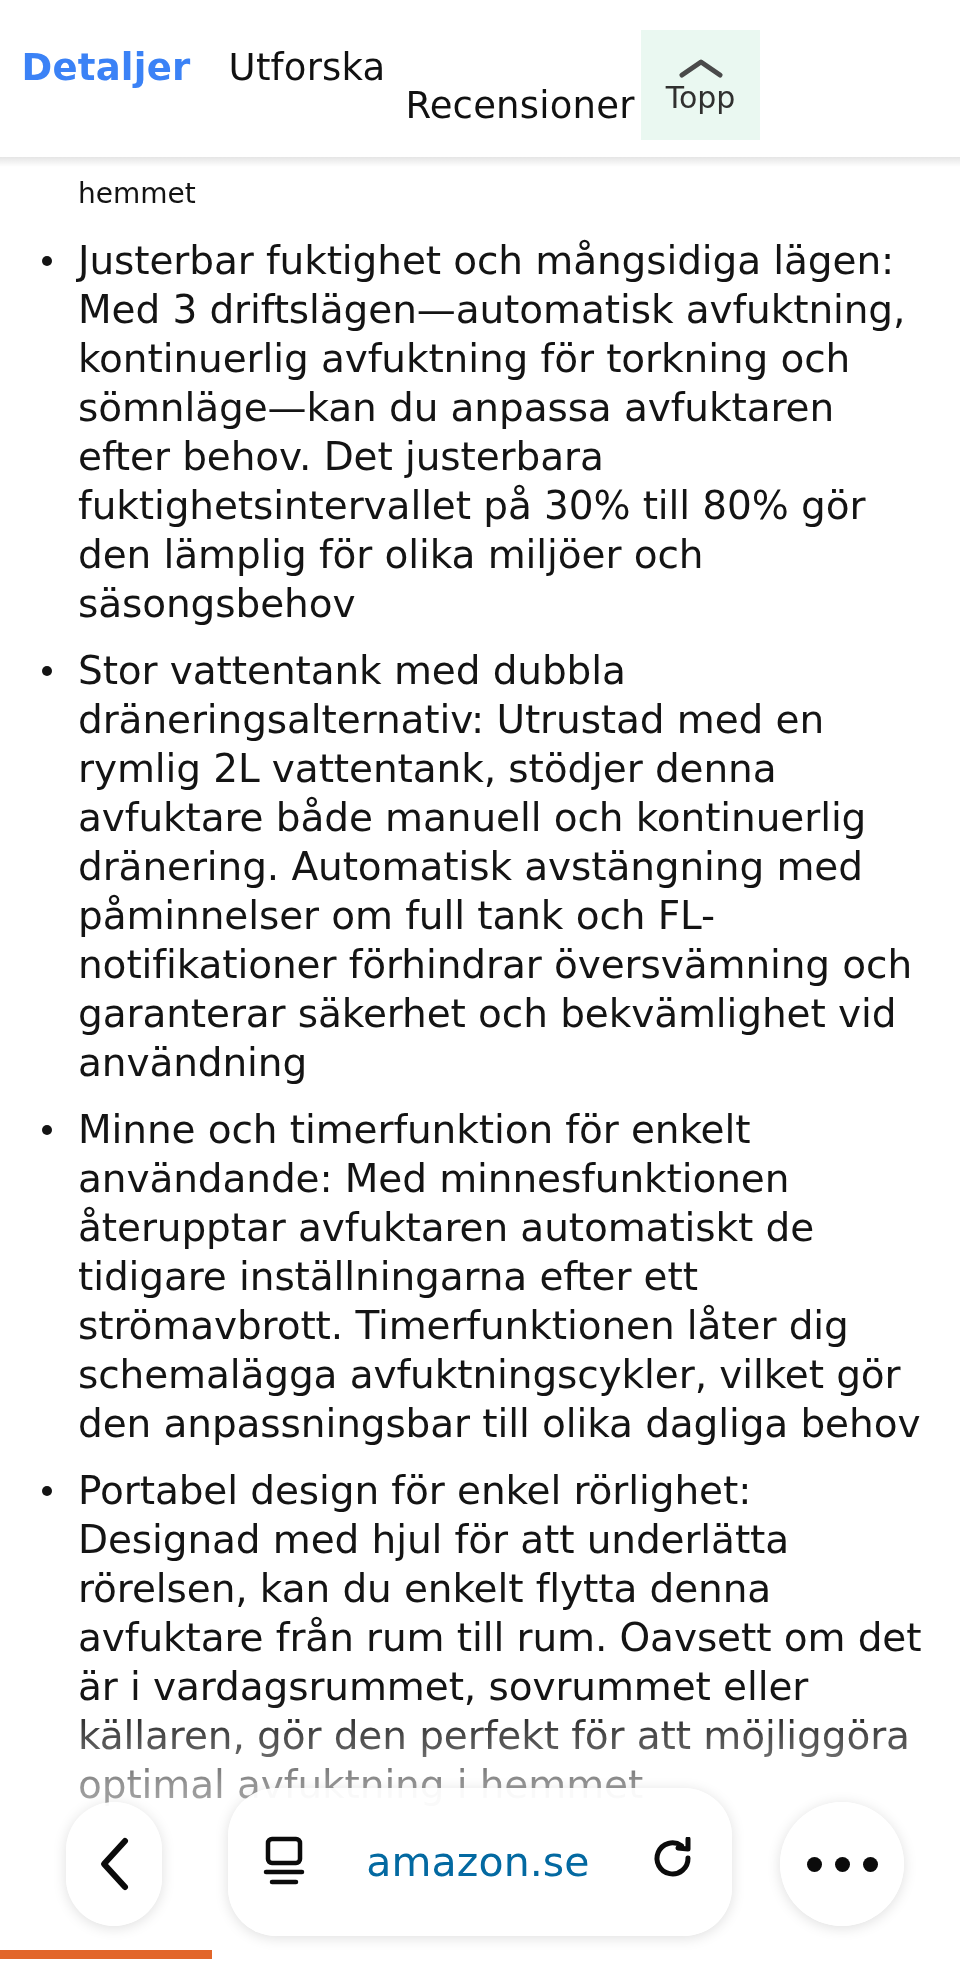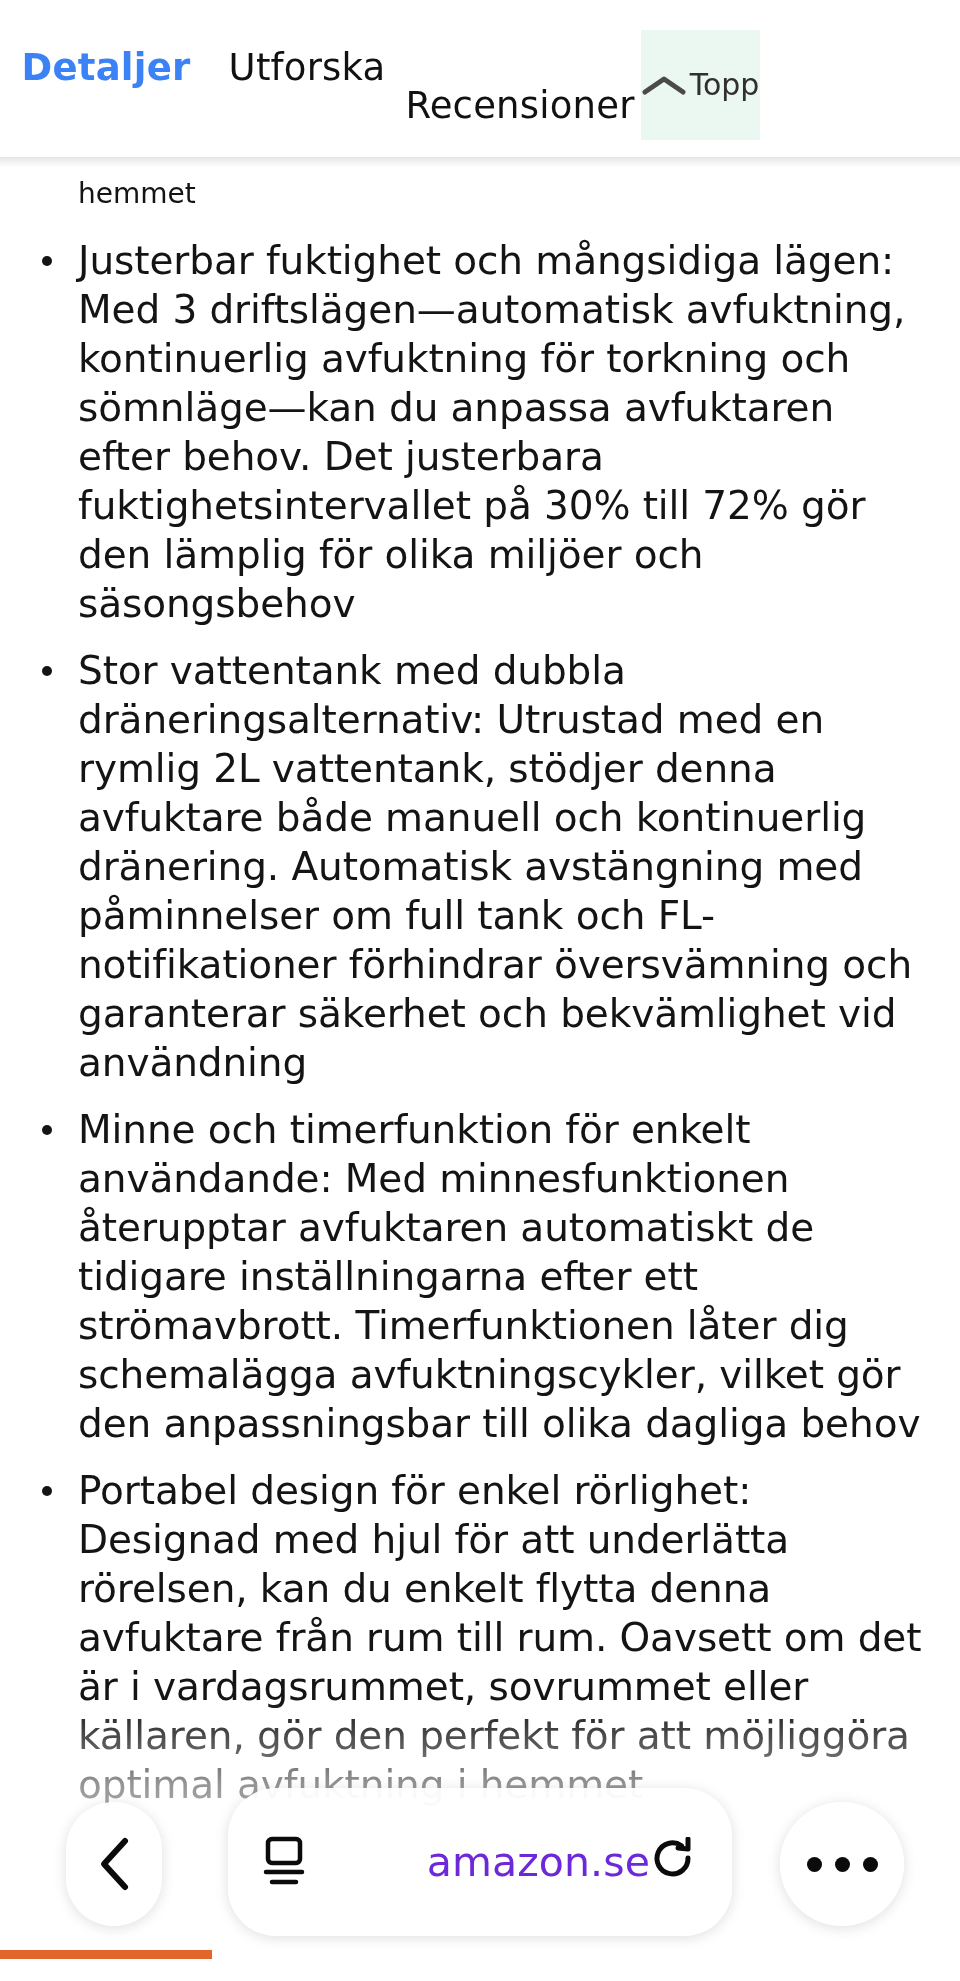--- a/index.html
+++ b/index.html
@@ -42,21 +42,21 @@
     left:0; bottom:22px;
     width:212px; height:9px;
     background:#e2662a;
     z-index:41;
   }
   .topp-btn {
     position:absolute;
     left:641px; top:30px;
     width:119px; height:110px;
     background:#eaf8f1;
-    display:flex; 
+    display:flex; flex-direction:column;
     align-items:center; justify-content:center;
     gap:4px;
   }
   .topp-btn .chev { width:44px; height:22px; display:block; }
   .topp-btn .topp-label {
     font-size:30px; color:#30302f;
     line-height:1;
   }
   .tabbar-shadow {
     position:absolute; left:0; top:157px;
@@ -142,41 +142,41 @@
     padding:0 36px 0 34px;
   }
   .more-pill {
     position:absolute;
     left:780px; top:36px;
     width:124px; height:124px;
     border-radius:62px;
   }
   .url-text {
     font-size:41px;
-    color:#6d28d9;
+    color:#0369a1;
     letter-spacing:.1px;
     flex:1;
-    text-align:right;
+    text-align:center;
   }
   .icon-btn { display:flex; align-items:center; justify-content:center; }
   .dots { display:flex; gap:13px; align-items:center; }
   .dots i {
     width:15px; height:15px; border-radius:50%;
     background:#0b0b0b; display:block;
   }
 </style>
 </head>
 <body>
 
 <div id="page">
 
   <div class="content">
     <div class="cont-line">hemmet</div>
     <ul class="bullets">
-        <li class="bullet"><span class="dot"></span><span>Justerbar fuktighet och mångsidiga lägen: Med 3 driftslägen—automatisk avfuktning, kontinuerlig avfuktning för torkning och sömnläge—kan du anpassa avfuktaren efter behov. Det justerbara fuktighetsintervallet på 30% till 72% gör den lämplig för olika miljöer och säsongsbehov</span></li>
+        <li class="bullet"><span class="dot"></span><span>Justerbar fuktighet och mångsidiga lägen: Med 3 driftslägen—automatisk avfuktning, kontinuerlig avfuktning för torkning och sömnläge—kan du anpassa avfuktaren efter behov. Det justerbara fuktighetsintervallet på 30% till 80% gör den lämplig för olika miljöer och säsongsbehov</span></li>
         <li class="bullet"><span class="dot"></span><span>Stor vattentank med dubbla dräneringsalternativ: Utrustad med en rymlig 2L vattentank, stödjer denna avfuktare både manuell och kontinuerlig dränering. Automatisk avstängning med påminnelser om full tank och FL-notifikationer förhindrar översvämning och garanterar säkerhet och bekvämlighet vid användning</span></li>
         <li class="bullet"><span class="dot"></span><span>Minne och timerfunktion för enkelt användande: Med minnesfunktionen återupptar avfuktaren automatiskt de tidigare inställningarna efter ett strömavbrott. Timerfunktionen låter dig schemalägga avfuktningscykler, vilket gör den anpassningsbar till olika dagliga behov</span></li>
         <li class="bullet"><span class="dot"></span><span>Portabel design för enkel rörlighet: Designad med hjul för att underlätta rörelsen, kan du enkelt flytta denna avfuktare från rum till rum. Oavsett om det är i vardagsrummet, sovrummet eller källaren, gör den perfekt för att möjliggöra optimal avfuktning i hemmet</span></li>
       </ul>
   </div>
 
   <div class="fade-veil"></div>
 
   <div class="tabbar">
     <div class="tab t-detaljer">Detaljer</div>

